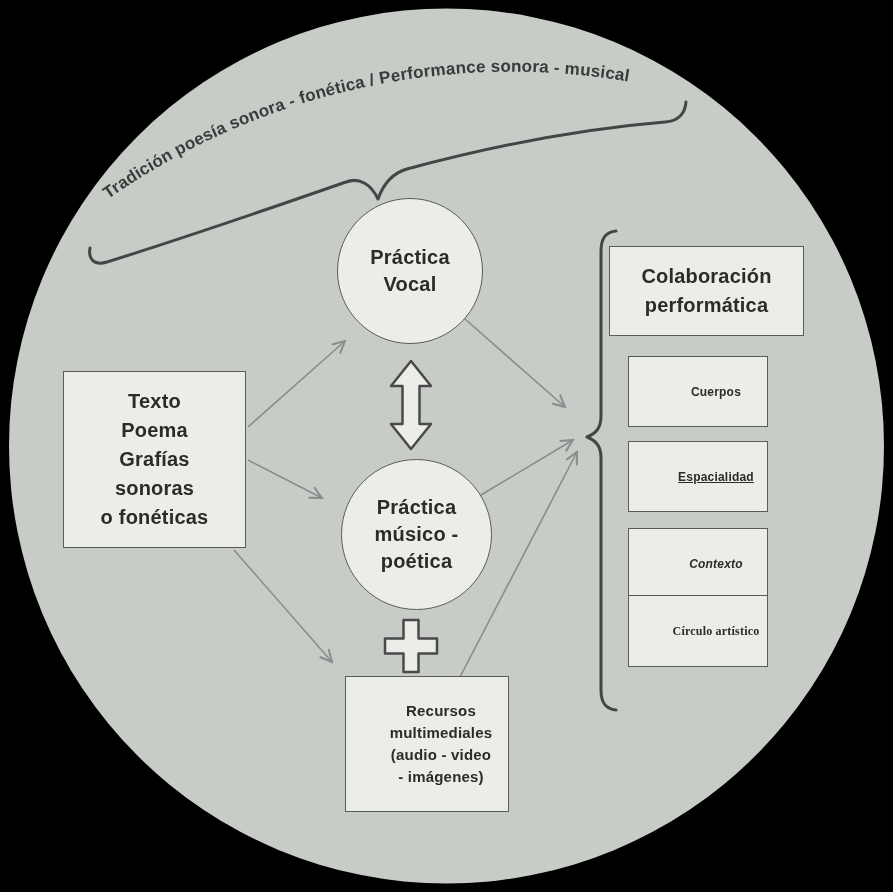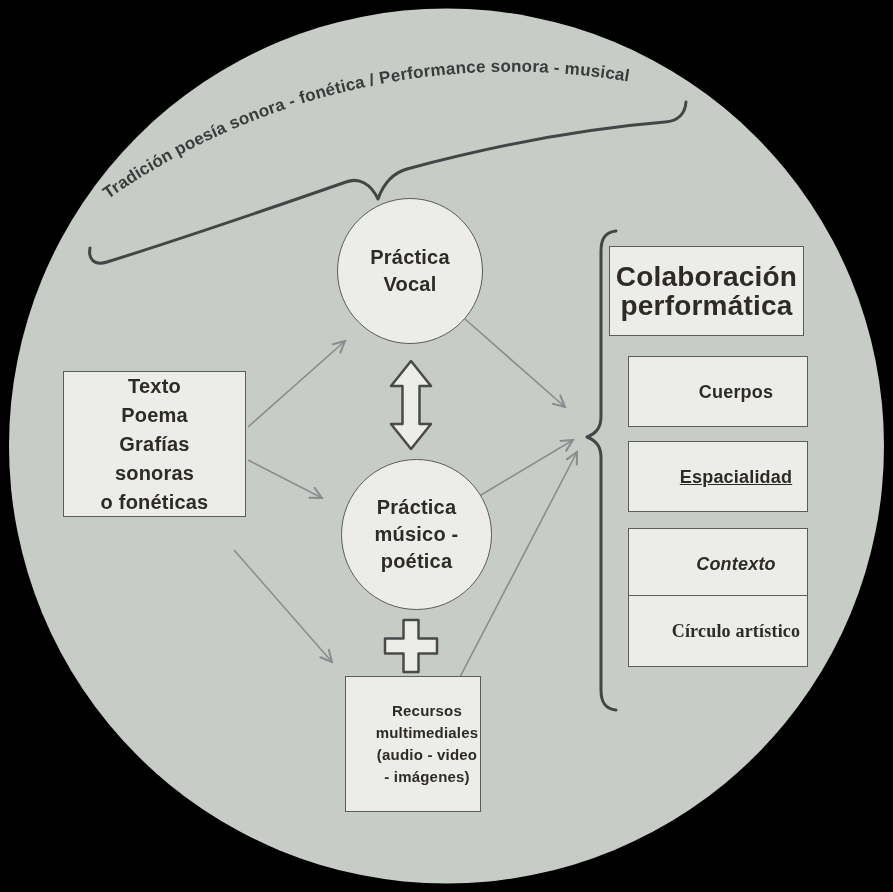--- a/index.html
+++ b/index.html
@@ -28,26 +28,26 @@
     flex-direction: column;
     align-items: center;
     justify-content: center;
     text-align: center;
     font-weight: 700;
     color: #2e2b27;
     letter-spacing: 0.2px;
   }
   .round { border-radius: 50%; justify-content: center; }
 
-  .texto-box        { left: 63px;  top: 371px; width: 183px; height: 146px; font-size: 20px; line-height: 29px; }
+  .texto-box        { left: 63px;  top: 371px; width: 183px; height: 177px; font-size: 20px; line-height: 29px; }
   .vocal-circle     { left: 337px; top: 198px; width: 146px; height: 146px; font-size: 20px; line-height: 27px; }
   .musico-circle    { left: 341px; top: 459px; width: 151px; height: 151px; font-size: 20px; line-height: 27px; }
-  .recursos-box     { left: 345px; top: 676px; width: 136px; height: 136px; font-size: 15px; line-height: 22px; padding-left: 28px; }
-  .colab-box        { left: 609px; top: 246px; width: 195px; height: 90px;  font-size: 28px; line-height: 29px; }
-  .item-box         { left: 628px; width: 180px; height: 71px; font-size: 18px; line-height: 20px; padding-left: 36px; }
+  .recursos-box     { left: 345px; top: 676px; width: 164px; height: 136px; font-size: 15px; line-height: 22px; padding-left: 28px; }
+  .colab-box        { left: 609px; top: 246px; width: 195px; height: 90px;  font-size: 20px; line-height: 29px; }
+  .item-box         { left: 628px; width: 140px; height: 71px; font-size: 12px; line-height: 20px; padding-left: 36px; }
   .item-cuerpos     { top: 356px; }
   .item-espacial    { top: 441px; text-decoration: underline; }
   .item-contexto    { top: 528px; font-style: italic; }
   .item-circulo     { top: 595px; height: 72px; font-family: Liberation Serif, serif; }
 
   .arc-title-text {
     font-family: "Liberation Sans", "DejaVu Sans", sans-serif;
     font-weight: 700;
     font-size: 17px;
     letter-spacing: 0.2px;

